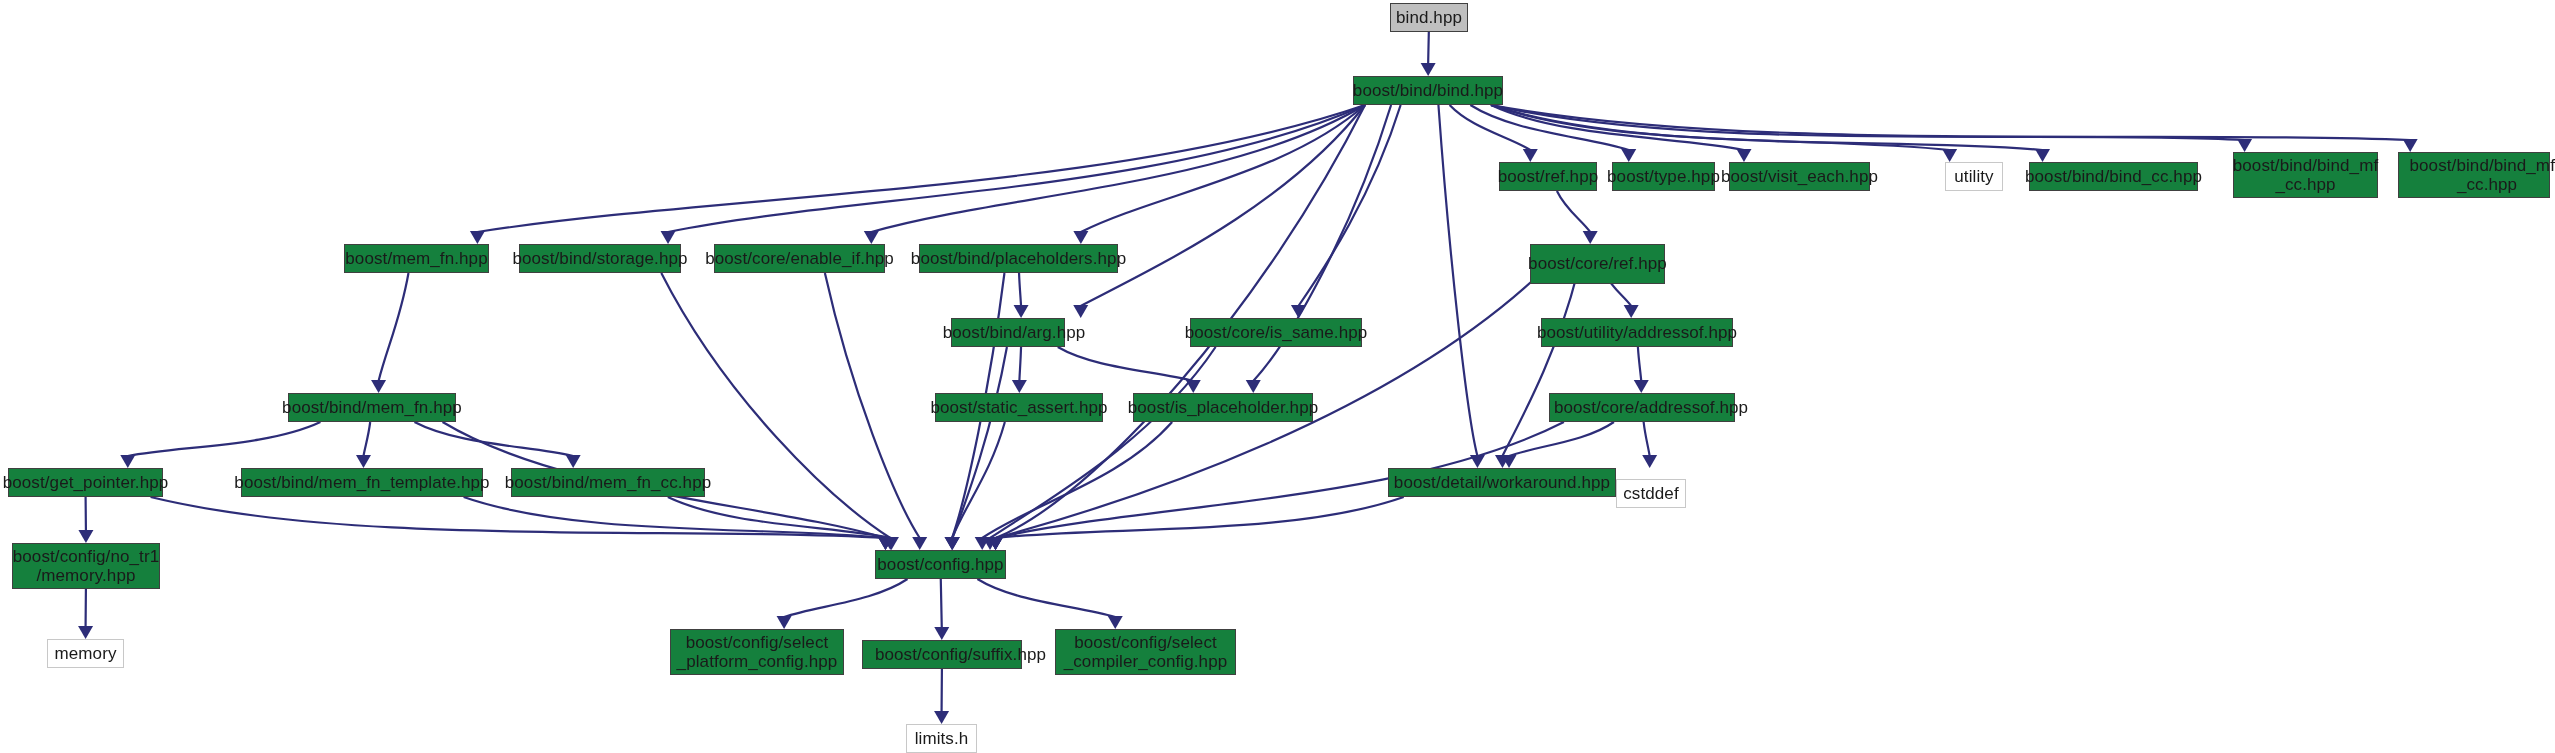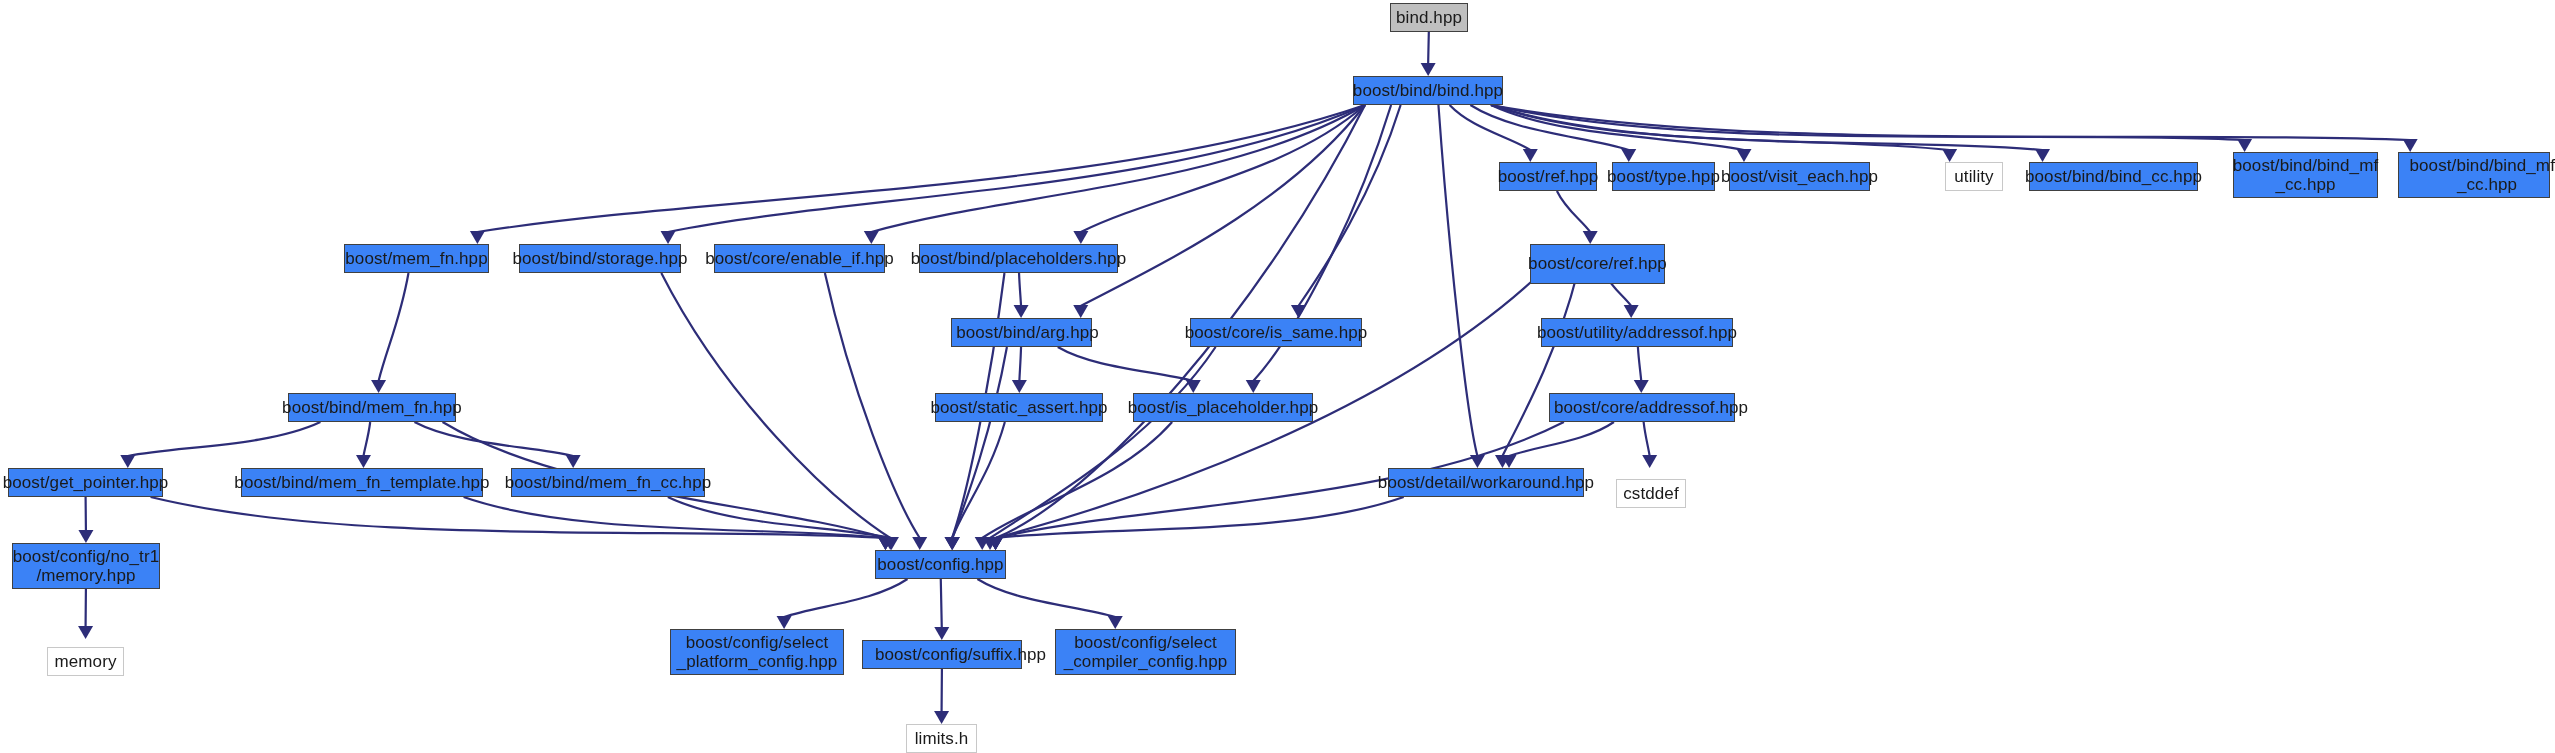--- a/index.html
+++ b/index.html
@@ -32,21 +32,21 @@
     fill: #2d2d78;
     stroke: none;
   }
   .node {
     position: absolute;
     box-sizing: border-box;
     display: flex;
     align-items: center;
     justify-content: center;
     text-align: center;
-    background: #3b82f6;
+    background: #15803d;
     border: 1.6px solid #404040;
     color: #1a1a1a;
     font-size: 17px;
     line-height: 1.12;
     letter-spacing: 0.1px;
     white-space: pre-line;
     z-index: 5;
   }
   .node.root {
     background: #bfbfbf;
@@ -173,36 +173,36 @@
       <div class="node" style="left: 2029px; top: 162px; width: 169px; height: 29px;">boost/bind/bind_cc.hpp</div>
       <div class="node" style="left: 2233px; top: 152px; width: 145px; height: 46px;">boost/bind/bind_mf
 _cc.hpp</div>
       <div class="node" style="left: 2398px; top: 152px; width: 152px; height: 46px; padding-left: 26px;">boost/bind/bind_mf2
 _cc.hpp</div>
       <div class="node" style="left: 344px; top: 244px; width: 145px; height: 29px;">boost/mem_fn.hpp</div>
       <div class="node" style="left: 519px; top: 244px; width: 162px; height: 29px;">boost/bind/storage.hpp</div>
       <div class="node" style="left: 714px; top: 244px; width: 171px; height: 29px;">boost/core/enable_if.hpp</div>
       <div class="node" style="left: 919px; top: 244px; width: 199px; height: 29px;">boost/bind/placeholders.hpp</div>
       <div class="node" style="left: 1530px; top: 244px; width: 135px; height: 40px;">boost/core/ref.hpp</div>
-      <div class="node" style="left: 951px; top: 318px; width: 141px; height: 29px; padding-left: 12px;">boost/bind/arg.hpp</div>
+      <div class="node" style="left: 951px; top: 318px; width: 114px; height: 29px; padding-left: 12px;">boost/bind/arg.hpp</div>
       <div class="node" style="left: 1190px; top: 318px; width: 172px; height: 29px;">boost/core/is_same.hpp</div>
       <div class="node" style="left: 1541px; top: 318px; width: 192px; height: 29px;">boost/utility/addressof.hpp</div>
       <div class="node" style="left: 288px; top: 393px; width: 168px; height: 29px;">boost/bind/mem_fn.hpp</div>
       <div class="node" style="left: 935px; top: 393px; width: 168px; height: 29px;">boost/static_assert.hpp</div>
       <div class="node" style="left: 1133px; top: 393px; width: 180px; height: 29px;">boost/is_placeholder.hpp</div>
       <div class="node" style="left: 1549px; top: 393px; width: 186px; height: 29px; padding-left: 18px;">boost/core/addressof.hpp</div>
       <div class="node" style="left: 8px; top: 468px; width: 155px; height: 29px;">boost/get_pointer.hpp</div>
       <div class="node" style="left: 241px; top: 468px; width: 242px; height: 29px;">boost/bind/mem_fn_template.hpp</div>
       <div class="node" style="left: 511px; top: 468px; width: 194px; height: 29px;">boost/bind/mem_fn_cc.hpp</div>
-      <div class="node" style="left: 1388px; top: 468px; width: 196px; height: 29px;">boost/detail/workaround.hpp</div>
+      <div class="node" style="left: 1388px; top: 468px; width: 228px; height: 29px;">boost/detail/workaround.hpp</div>
       <div class="node system" style="left: 1616px; top: 479px; width: 70px; height: 29px;">cstddef</div>
       <div class="node" style="left: 875px; top: 550px; width: 131px; height: 29px;">boost/config.hpp</div>
       <div class="node" style="left: 12px; top: 543px; width: 148px; height: 46px;">boost/config/no_tr1
 /memory.hpp</div>
       <div class="node" style="left: 670px; top: 629px; width: 174px; height: 46px;">boost/config/select
 _platform_config.hpp</div>
       <div class="node" style="left: 862px; top: 640px; width: 160px; height: 29px; padding-left: 37px;">boost/config/suffix.hpp</div>
       <div class="node" style="left: 1055px; top: 629px; width: 181px; height: 46px;">boost/config/select
 _compiler_config.hpp</div>
-      <div class="node system" style="left: 47px; top: 639px; width: 77px; height: 29px; margin-top: 8px;">memory</div>
+      <div class="node system" style="left: 47px; top: 639px; width: 77px; height: 29px;">memory</div>
       <div class="node system" style="left: 906px; top: 724px; width: 71px; height: 29px;">limits.h</div>
     </div>
 </div>
 
 </body></html>

